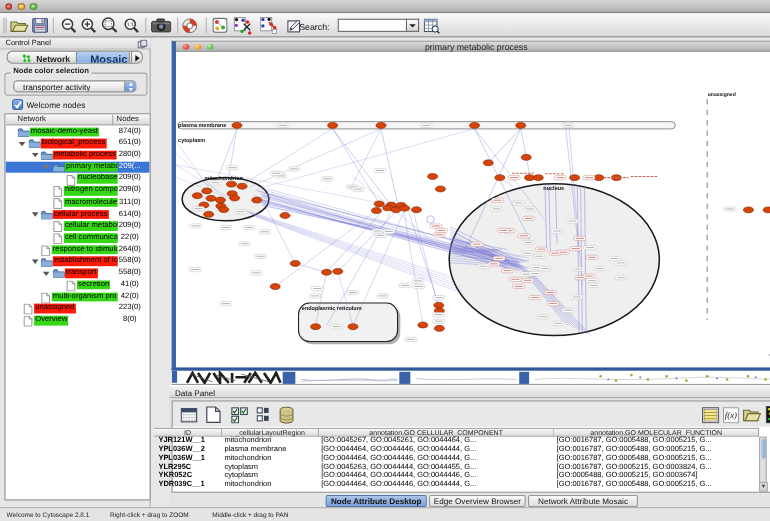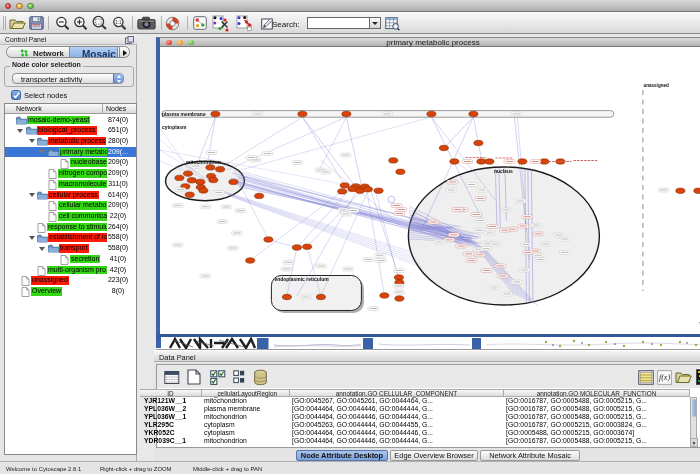--- a/index.html
+++ b/index.html
@@ -142,21 +142,21 @@
     <div class="abs" style="left:100px;top:0;width:12px;height:11px;background:linear-gradient(#9bbcf0,#5c88d8);border-left:1px solid #777;">
       <div class="abs" style="left:3.1px;top:1.6px;width:0;height:0;border-left:2.8px solid transparent;border-right:2.8px solid transparent;border-bottom:3.2px solid #fff;"></div>
       <div class="abs" style="left:3.1px;top:6px;width:0;height:0;border-left:2.8px solid transparent;border-right:2.8px solid transparent;border-top:3.2px solid #fff;"></div>
     </div>
   </div>
   <div class="abs" style="left:10.5px;top:54.5px;width:10px;height:10px;border-radius:2.5px;background:linear-gradient(#8fb4ea,#4878c8);border:1px solid #3a66a8;">
     <svg class="abs" style="left:0.5px;top:0.5px" width="9" height="9" viewBox="0 0 9 9">
         <path d="M1.8 4.6 L3.6 6.6 L7.2 1.6" fill="none" stroke="#fff" stroke-width="1.6"></path>
       </svg>
   </div>
-  <div class="abs" style="left:24px;top:56px;font-size:7.5px;color:#111;">Select nodes</div>
+  <div class="abs" style="left:24px;top:56px;font-size:7.5px;color:#111;">Welcome nodes</div>
   <div class="abs" style="left:4px;top:68px;width:132.5px;height:352px;background:#fff;border:1px solid #888;overflow:hidden;">
     <div class="abs" style="left:0;top:0;width:131px;height:10px;background:linear-gradient(#fafafa,#dadada);border-bottom:1px solid #9a9a9a;">
       <div class="abs" style="left:11px;top:1.2px;font-size:7px;color:#111;">Network</div>
       <div class="abs" style="left:97px;top:0;width:1px;height:10px;background:#aaa;"></div>
       <div class="abs" style="left:101px;top:1.2px;font-size:7px;color:#111;">Nodes</div>
     </div>
     <div class="abs" style="left:0;top:-103px;width:131px;height:400px;">
 <div style="position:absolute;left:0;top:113.5px;width:131px;height:10.72px;">
           <svg style="position:absolute;left:11px;top:1.2px" width="11" height="9" viewBox="0 0 11 9">
 <path d="M0.5 2 L0.5 8 L10.5 8 L10.5 3.2 L5 3.2 L4 1.2 L1.2 1.2 Z" fill="#6d95c4" stroke="#3a5f8f" stroke-width="0.8"></path>

